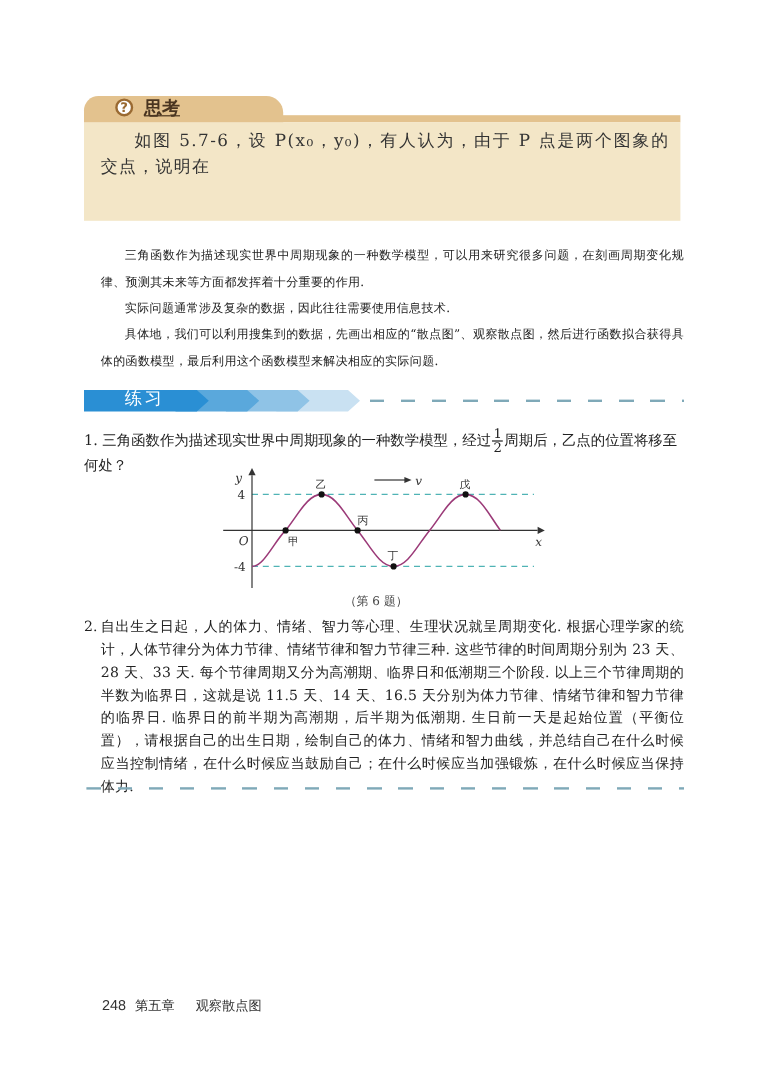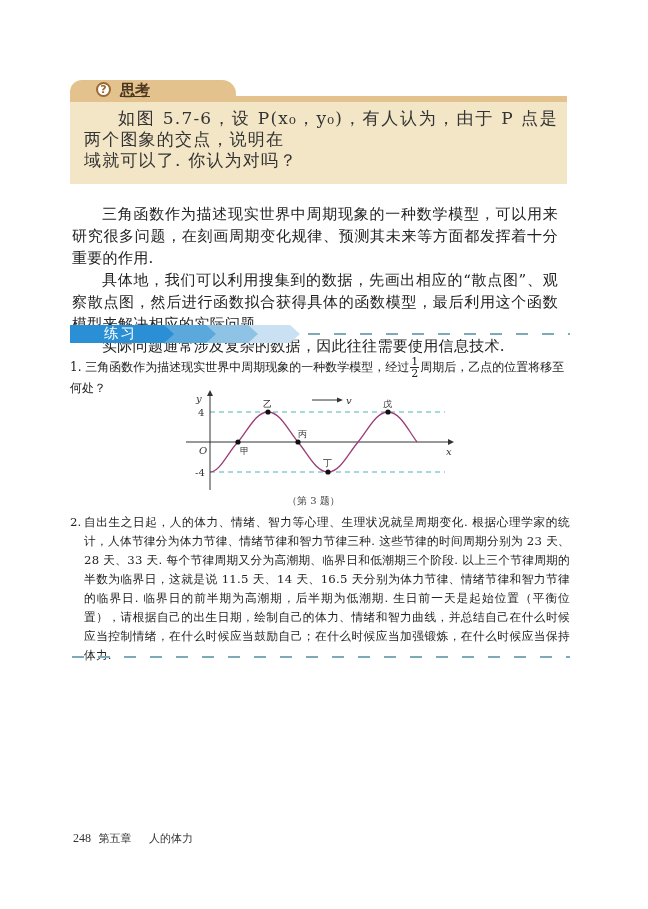--- a/index.html
+++ b/index.html
@@ -21,28 +21,28 @@
   .think-icon {
     position: absolute; left: 96px; top: 82px; width: 15px; height: 15px; border-radius: 50%;
     background: #fff; border: 2px solid #9a6a32; box-sizing: border-box;
     font: bold 11px/11px "DejaVu Sans", sans-serif; color: #9a6a32; text-align: center;
   }
   .think-title {
     position: absolute; left: 120px; top: 81px; font: bold 15px/18px "DejaVu Sans", sans-serif; color: #4a3520; text-decoration: underline;
   }
   .think-text {
     position: absolute; left: 84px; top: 108px; width: 474px;
-    font-size: 17px; line-height: 21px; letter-spacing: 1.2px; color: #333; text-align: justify;
+    font-size: 14px; line-height: 21px; letter-spacing: 1.2px; color: #333; text-align: justify;
   }
   .think-text p { margin: 0; }
   .indent { text-indent: 2em; }
 
   .main-text {
-    position: absolute; left: 72px; top: 203px; width: 486px;
-    font-size: 15px; line-height: 22px; color: #222; letter-spacing: 0.3px;
+    position: absolute; left: 84px; top: 203px; width: 486px;
+    font-size: 10px; line-height: 22px; color: #222; letter-spacing: 0.3px;
   }
   .main-text p { margin: 0; text-indent: 2em; text-align: justify; }
 
   
   .ex-banner { position: absolute; left: 70px; top: 324px; height: 20px; width: 230px; }
   .ex-title { position: absolute; left: 104px; top: 324px; font: 14.5px/18px "DejaVu Sans", sans-serif; color: #fff; letter-spacing: 2px; }
   .dash-line { position: absolute; height: 2px;
     background-image: repeating-linear-gradient(to right, #7fa9b8 0 12px, transparent 12px 26px); }
 
   .q1 { position: absolute; left: 70px; top: 356px; width: 500px; font-size: 12px; line-height: 18px; color: #222; }
@@ -50,40 +50,39 @@
   .frac span { display: block; }
   .frac .num { border-bottom: 1px solid #222; padding: 0 1px; }
 
   .caption { position: absolute; left: 287px; top: 494px; font-size: 10px; color: #444; }
 
   .q2 { position: absolute; left: 70px; top: 513px; width: 500px; font-size: 11.7px; line-height: 19px; color: #222; }
   .q2 .num-label { position: absolute; left: 0; top: 0; }
   .q2 .body { margin-left: 14px; text-align: justify; letter-spacing: 0.2px; }
 
   .footer { position: absolute; left: 73px; top: 831px; font-size: 11px; color: #333; }
-  .footer .page { font-family: Liberation Serif, serif; font-size: 12px; margin-right: 4px; }
+  .footer .page { font-family: Liberation Sans, sans-serif; font-size: 12px; margin-right: 4px; margin-left: 12px; }
   .footer .chap { margin-right: 14px; }
 </style>
 </head>
 <body>
 
 <div class="think-tab"></div>
 <div class="think-bar"></div>
 <div class="think-body"></div>
 <div class="think-icon">?</div>
 <div class="think-title">思考</div>
 <div class="think-text">
   <p class="indent">如图 5.7-6，设 P(x₀，y₀)，有人认为，由于 P 点是两个图象的交点，说明在</p>
-  <p>域就可以了. 你认为对吗？</p>
 </div>
 
 <div class="main-text">
   <p>三角函数作为描述现实世界中周期现象的一种数学模型，可以用来研究很多问题，在刻画周期变化规律、预测其未来等方面都发挥着十分重要的作用.</p>
+  <p>实际问题通常涉及复杂的数据，因此往往需要使用信息技术.</p>
   <p>具体地，我们可以利用搜集到的数据，先画出相应的“散点图”、观察散点图，然后进行函数拟合获得具体的函数模型，最后利用这个函数模型来解决相应的实际问题.</p>
-  <p>实际问题通常涉及复杂的数据，因此往往需要使用信息技术.</p>
 </div>
 
 <svg class="ex-banner" width="230" height="20" viewBox="0 0 230 20">
   <polygon points="160,1 220,1 230,10 220,19 160,19 170,10" fill="#c9e1f2"></polygon>
   <polygon points="118,1 178,1 188,10 178,19 118,19 128,10" fill="#8fc3e6"></polygon>
   <polygon points="76,1 136,1 146,10 136,19 76,19 86,10" fill="#5aa8dc"></polygon>
   <polygon points="0,1 94,1 104,10 94,19 0,19" fill="#2a8fd4"></polygon>
 </svg>
 <div class="ex-title">练习</div>
 <div class="dash-line" style="left:308px; top:333px; width:262px;"></div>
@@ -119,25 +118,25 @@
   <text x="446" y="455" font-size="10" font-style="italic" font-family="DejaVu Serif, serif" fill="#333">x</text>
   <text x="199" y="454" font-size="10" font-style="italic" font-family="DejaVu Serif, serif" fill="#333">O</text>
   <text x="198" y="416" font-size="10" font-family="DejaVu Serif, serif" fill="#333">4</text>
   <text x="195" y="476" font-size="10" font-family="DejaVu Serif, serif" fill="#333">-4</text>
   <text x="240" y="454" font-size="9" font-family="DejaVu Sans, sans-serif" fill="#333">甲</text>
   <text x="263" y="407" font-size="9" font-family="DejaVu Sans, sans-serif" fill="#333">乙</text>
   <text x="298" y="437" font-size="9" font-family="DejaVu Sans, sans-serif" fill="#333">丙</text>
   <text x="323" y="466" font-size="9" font-family="DejaVu Sans, sans-serif" fill="#333">丁</text>
   <text x="383" y="407" font-size="9" font-family="DejaVu Sans, sans-serif" fill="#333">戊</text>
 </svg>
-<div class="caption">（第 3 题）</div>
+<div class="caption">（第 6 题）</div>
 
 <div class="q2">
   <span class="num-label">2.</span>
   <div class="body">自出生之日起，人的体力、情绪、智力等心理、生理状况就呈周期变化. 根据心理学家的统计，人体节律分为体力节律、情绪节律和智力节律三种. 这些节律的时间周期分别为 23 天、28 天、33 天. 每个节律周期又分为高潮期、临界日和低潮期三个阶段. 以上三个节律周期的半数为临界日，这就是说 11.5 天、14 天、16.5 天分别为体力节律、情绪节律和智力节律的临界日. 临界日的前半期为高潮期，后半期为低潮期. 生日前一天是起始位置（平衡位置），请根据自己的出生日期，绘制自己的体力、情绪和智力曲线，并总结自己在什么时候应当控制情绪，在什么时候应当鼓励自己；在什么时候应当加强锻炼，在什么时候应当保持体力.</div>
 </div>
 <div class="dash-line" style="left:72px; top:656px; width:498px;"></div>
 
 <div class="footer">
   <span class="page">248</span>
   <span class="chap">第五章</span>
-  <span>人的体力</span>
+  <span>观察散点图</span>
 </div>
 
 </body></html>

